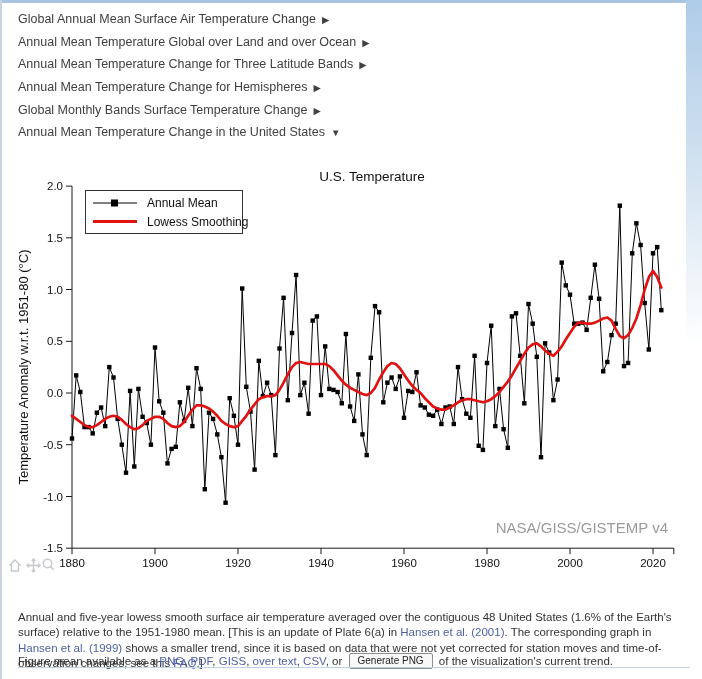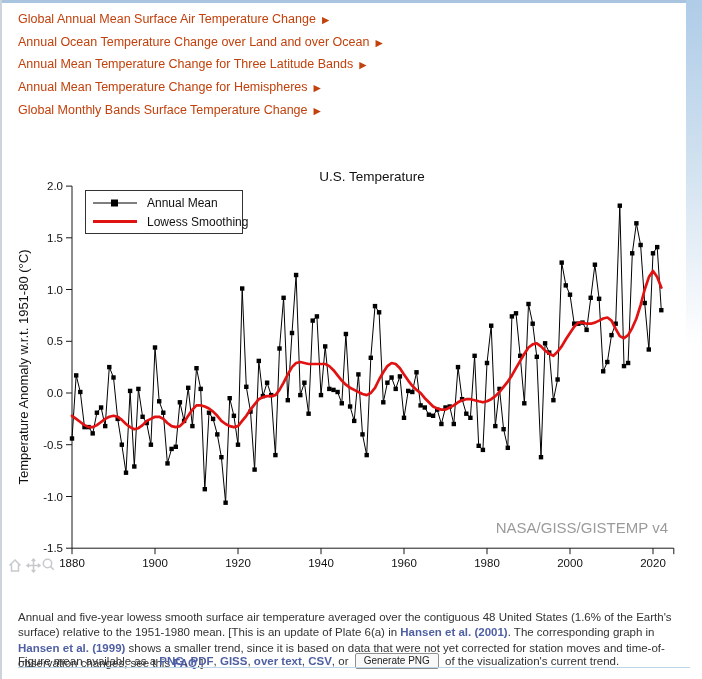--- a/index.html
+++ b/index.html
@@ -4,35 +4,35 @@
 <style>
   html,body{margin:0;padding:0;}
   body{width:702px;height:679px;position:relative;background:#fff;overflow:hidden;
        font-family:"Liberation Sans",sans-serif;}
   .top-strip{position:absolute;top:0;left:0;width:702px;height:3px;background:#a9c4de;}
   .left-line{position:absolute;top:0;left:0;width:2px;height:679px;background:#ccd3db;}
   .right-strip{position:absolute;top:0;right:0;width:16px;height:345px;
        background:linear-gradient(#afcce8 0%,#cfe0ef 45%,rgba(255,255,255,0) 100%);}
   .nav{position:absolute;top:8px;left:18px;}
   .nav-item{height:22.6px;display:flex;align-items:center;}
-  .nav-link{color:#c2410c;font-size:12.5px;text-decoration:none;cursor:pointer;
+  .nav-link{color:#404040;font-size:12.5px;text-decoration:none;cursor:pointer;
        display:flex;align-items:center;gap:6px;}
   .nav-arrow{font-size:9.5px;position:relative;top:0.5px;}
   svg.chart{position:absolute;top:150px;left:0;}
   .chart-title{font-size:13.5px;fill:#111;}
   .axis-label{font-size:13px;fill:#111;}
   .tick-label{font-size:11.5px;fill:#111;}
   .legend-box{fill:#fff;stroke:#333;stroke-width:1;}
   .legend-label{font-size:12px;fill:#111;}
   .watermark{font-size:15px;fill:#9b9b9b;}
   .ctl{stroke:#c7c9cc;stroke-width:1.5;fill:none;cursor:pointer;}
   .caption{position:absolute;top:598px;left:18px;width:674px;font-size:11.5px;
        line-height:15.6px;color:#333;}
   .formats{position:absolute;top:641px;left:18px;width:674px;font-size:11.5px;color:#333;}
-  a.flink{color:#4e5fa3;text-decoration:none;cursor:pointer;font-weight:bold;}
+  a.flink{color:#4e5fa3;text-decoration:none;cursor:pointer;}
   .gen-btn{font-family:"Liberation Sans",sans-serif;font-size:10px;color:#222;
        background:#f8f8f8;border:1px solid #8f8f8f;border-radius:2px;
        padding:1.5px 8px;margin:0 3px;cursor:pointer;vertical-align:baseline;}
   .hr-line{position:absolute;top:667px;left:18px;width:672px;height:1px;background:#bcd4e6;}
 </style>
 </head>
 <body>
 
 <div class="top-strip"></div>
 <div class="right-strip"></div>
@@ -40,40 +40,46 @@
 
 <nav class="nav">
     <div class="nav-item">
       <a class="nav-link">
         <span>Global Annual Mean Surface Air Temperature Change</span>
         <span class="nav-arrow">▶</span>
       </a>
     </div>
     <div class="nav-item">
       <a class="nav-link">
-        <span>Annual Ocean Temperature Change over Land and over Ocean</span>
+        <span>Annual Mean Temperature Global over Land and over Ocean</span>
         <span class="nav-arrow">▶</span>
       </a>
     </div>
     <div class="nav-item">
       <a class="nav-link">
         <span>Annual Mean Temperature Change for Three Latitude Bands</span>
         <span class="nav-arrow">▶</span>
       </a>
     </div>
     <div class="nav-item">
       <a class="nav-link">
         <span>Annual Mean Temperature Change for Hemispheres</span>
         <span class="nav-arrow">▶</span>
       </a>
     </div>
     <div class="nav-item">
       <a class="nav-link">
         <span>Global Monthly Bands Surface Temperature Change</span>
         <span class="nav-arrow">▶</span>
+      </a>
+    </div>
+    <div class="nav-item">
+      <a class="nav-link">
+        <span>Annual Mean Temperature Change in the United States</span>
+        <span class="nav-arrow">▼</span>
       </a>
     </div>
   </nav>
 
 <svg class="chart" width="702" height="452" viewBox="0 0 702 452" xmlns="http://www.w3.org/2000/svg">
   <text class="chart-title" x="372" y="31" text-anchor="middle">U.S. Temperature</text>
   <text class="axis-label" transform="translate(28,217) rotate(-90)" text-anchor="middle">Temperature Anomaly w.r.t. 1951-80 (°C)</text>
   <text class="watermark" x="668" y="383" text-anchor="end">NASA/GISS/GISTEMP v4</text>
   <g id="plot-layers">
       <g stroke="#1a1a1a" stroke-width="1" fill="none">

